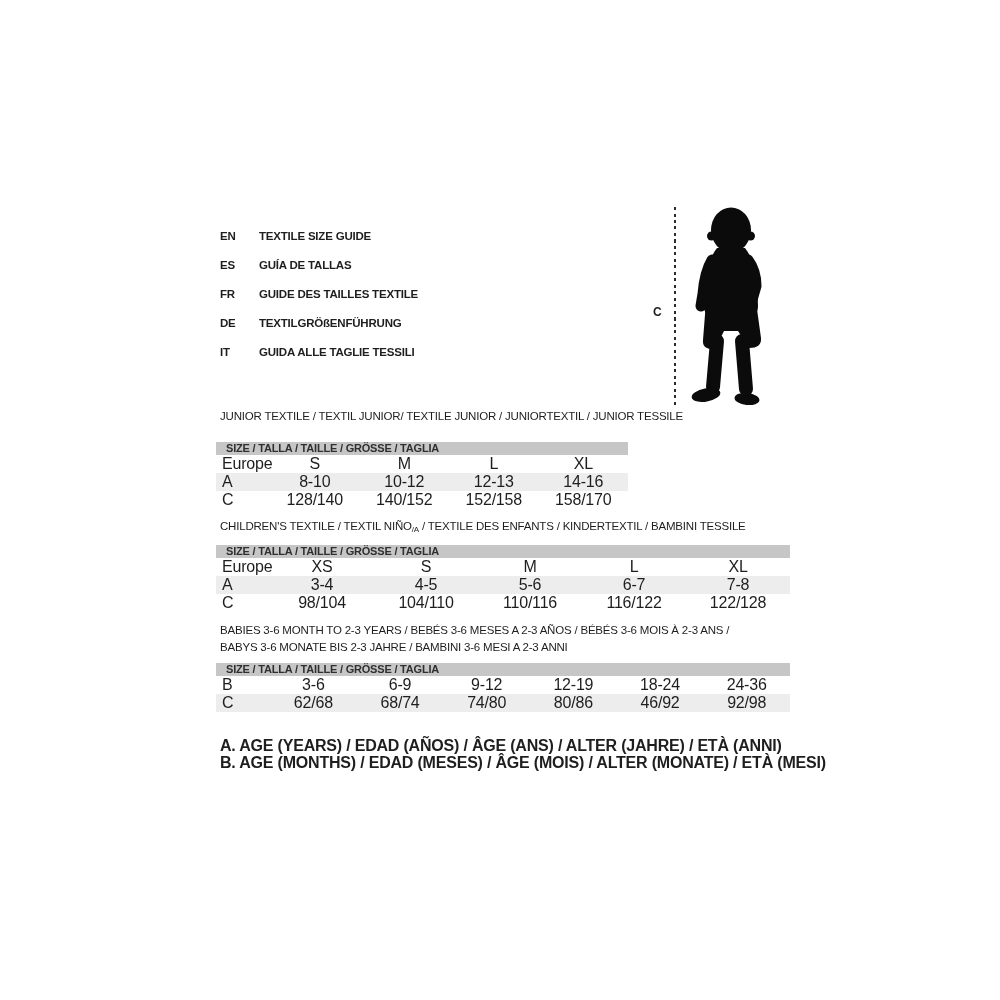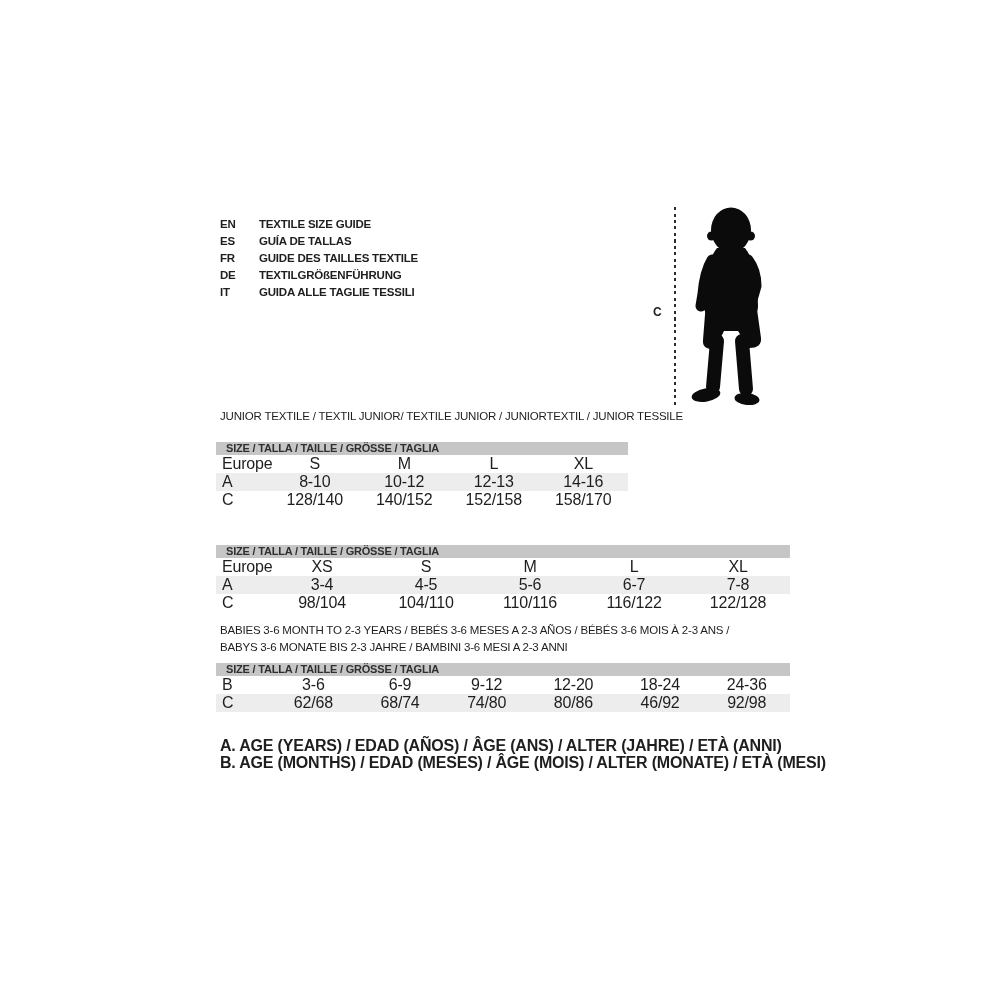--- a/index.html
+++ b/index.html
@@ -2,21 +2,21 @@
 <html><head>
 <meta charset="utf-8">
 <style>
   html,body{margin:0;padding:0;background:#fff;}
   .canvas{
     position:relative;width:1000px;height:1000px;background:#ffffff;overflow:hidden;
     font-family:"Liberation Sans", sans-serif;color:#1e1e1e;
   }
   
   .lang-block{position:absolute;left:220px;top:216px;}
-  .lang-row{display:flex;height:17px;line-height:17px;font-size:11.5px;font-weight:700;letter-spacing:-0.2px;}
+  .lang-row{display:flex;height:17px;line-height:17px;font-size:11.5px;font-weight:700;letter-spacing:-0.2px;margin-top:12px;}
   .lang-code{width:39px;}
   
   .dash-line{position:absolute;left:674px;top:207px;width:2px;height:200px;
     background:repeating-linear-gradient(to bottom,#2c2c2c 0 3px,transparent 3px 6.5px);}
   .c-label{position:absolute;left:653px;top:305px;font-size:12px;font-weight:700;}
   .toddler{position:absolute;left:683px;top:206px;}
   
   .tbl-title{position:absolute;font-size:11.5px;font-weight:400;letter-spacing:-0.2px;line-height:17px;white-space:nowrap;}
   .subsc{font-size:8px;vertical-align:-2px;}
   .tbl{position:absolute;}
@@ -97,20 +97,23 @@
     </div>
     <div class="row">
       <span class="rl">C</span>
       <span class="c">128/140</span>
       <span class="c">140/152</span>
       <span class="c">152/158</span>
       <span class="c">158/170</span>
     </div>
   </div>
 
+  <div class="tbl-title" style="left:220px;top:518px;">
+    <span>CHILDREN'S TEXTILE / TEXTIL NIÑO</span><span class="subsc">/A</span><span> / TEXTILE DES ENFANTS / KINDERTEXTIL / BAMBINI TESSILE</span>
+  </div>
   <div class="tbl" style="left:216px;top:545px;width:574px;">
     <div class="bar">SIZE / TALLA / TAILLE / GRÖSSE / TAGLIA</div>
     <div class="row">
       <span class="rl">Europe</span>
       <span class="c">XS</span>
       <span class="c">S</span>
       <span class="c">M</span>
       <span class="c">L</span>
       <span class="c">XL</span>
     </div>
@@ -136,21 +139,21 @@
     <div>BABIES 3-6 MONTH TO 2-3 YEARS / BEBÉS 3-6 MESES A 2-3 AÑOS / BÉBÉS 3-6 MOIS À 2-3 ANS /</div>
     <div>BABYS 3-6 MONATE BIS 2-3 JAHRE / BAMBINI 3-6 MESI A 2-3 ANNI</div>
   </div>
   <div class="tbl" style="left:216px;top:663px;width:574px;">
     <div class="bar">SIZE / TALLA / TAILLE / GRÖSSE / TAGLIA</div>
     <div class="row">
       <span class="rl">B</span>
       <span class="c">3-6</span>
       <span class="c">6-9</span>
       <span class="c">9-12</span>
-      <span class="c">12-20</span>
+      <span class="c">12-19</span>
       <span class="c">18-24</span>
       <span class="c">24-36</span>
     </div>
     <div class="row shaded">
       <span class="rl">C</span>
       <span class="c">62/68</span>
       <span class="c">68/74</span>
       <span class="c">74/80</span>
       <span class="c">80/86</span>
       <span class="c">46/92</span>

